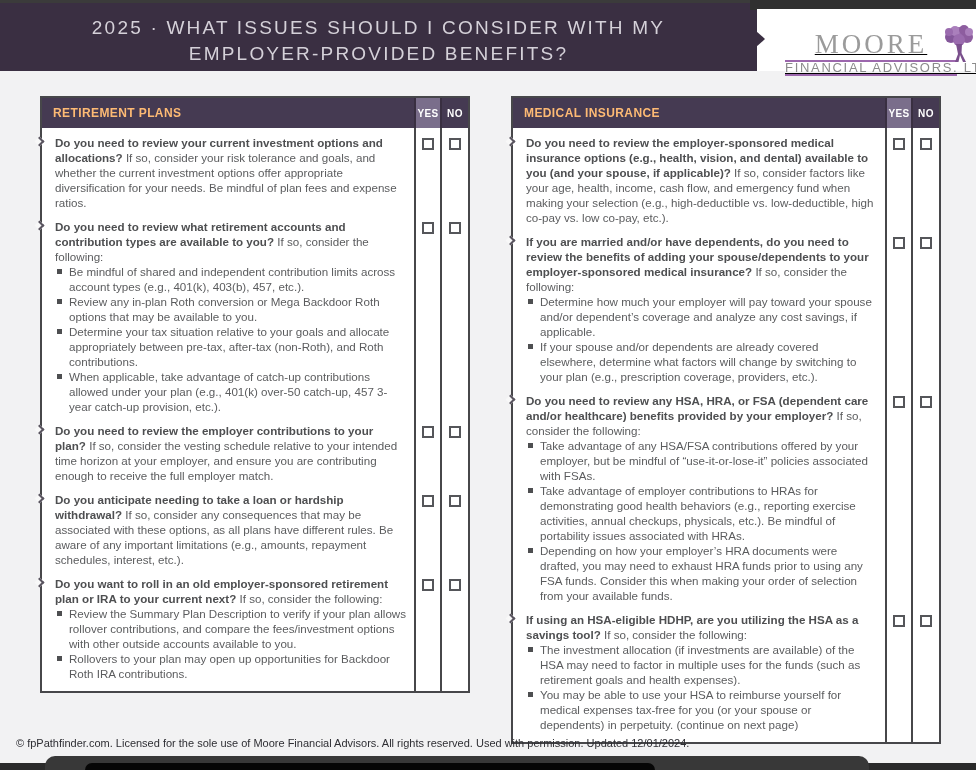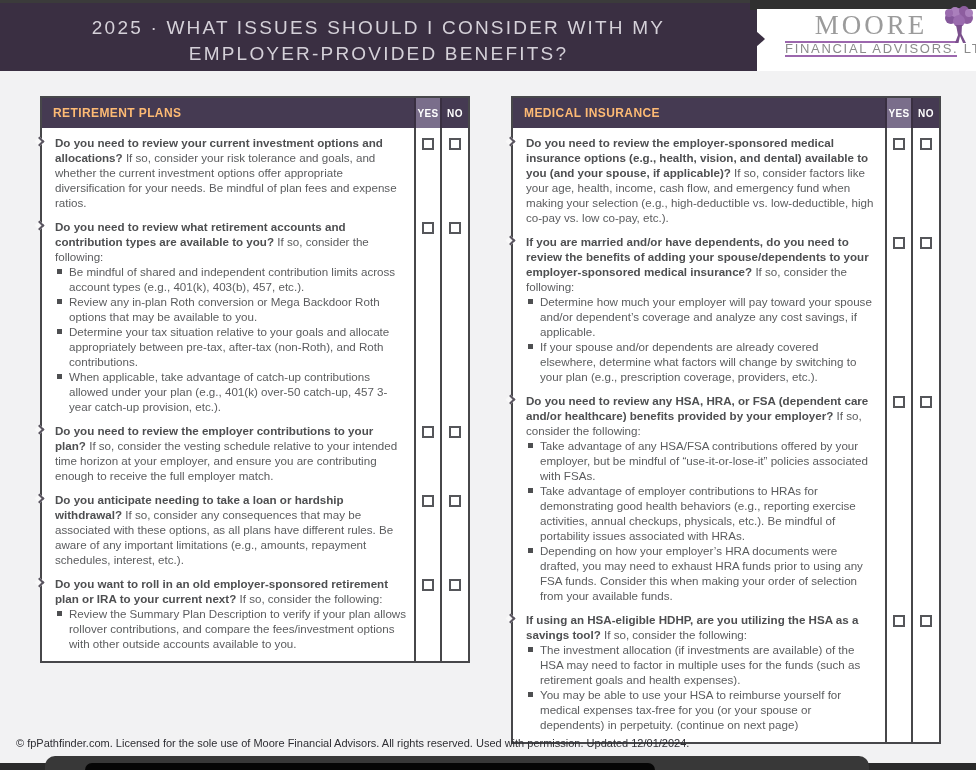--- a/index.html
+++ b/index.html
@@ -40,22 +40,23 @@
     background: #ffffff;
   }
   .logo-arrow {
     position: absolute; left: -1px; top: 22px;
     width: 0; height: 0;
     border-left: 9px solid #3a2f42;
     border-top: 8px solid transparent;
     border-bottom: 8px solid transparent;
   }
   .logo-inner {
-    position: absolute; left: 28px; top: 0; width: 172px;
+    position: absolute; left: 28px; top: 19px; width: 172px;
     text-align: center;
+    text-decoration: underline;
   }
   .logo-top { position: relative; height: 32px; }
   .logo-name {
     font-family: "Liberation Serif", serif;
     font-size: 27px;
     letter-spacing: 3px;
     color: #9b9b9b;
     line-height: 32px;
   }
   .tree-icon { position: absolute; right: -20px; top: -4px; }
@@ -253,20 +254,21 @@
             <span class="cb"></span>
           </div>
       </div>
 
       <div class="row">
         <div class="qcell">
           <span class="chev"></span>
           <p class="q"><b>Do you want to roll in an old employer-sponsored retirement plan or IRA to your current next?</b> <span>If so, consider the following:</span></p>
           <ul class="bullets">
             <li>Review the Summary Plan Description to verify if your plan allows rollover contributions, and compare the fees/investment options with other outside accounts available to you.</li>
+            <li>Rollovers to your plan may open up opportunities for Backdoor Roth IRA contributions.</li>
           </ul>
         </div>
         <div class="ycell">
             <span class="cb"></span>
           </div>
         <div class="ncell">
             <span class="cb"></span>
           </div>
       </div>
 

